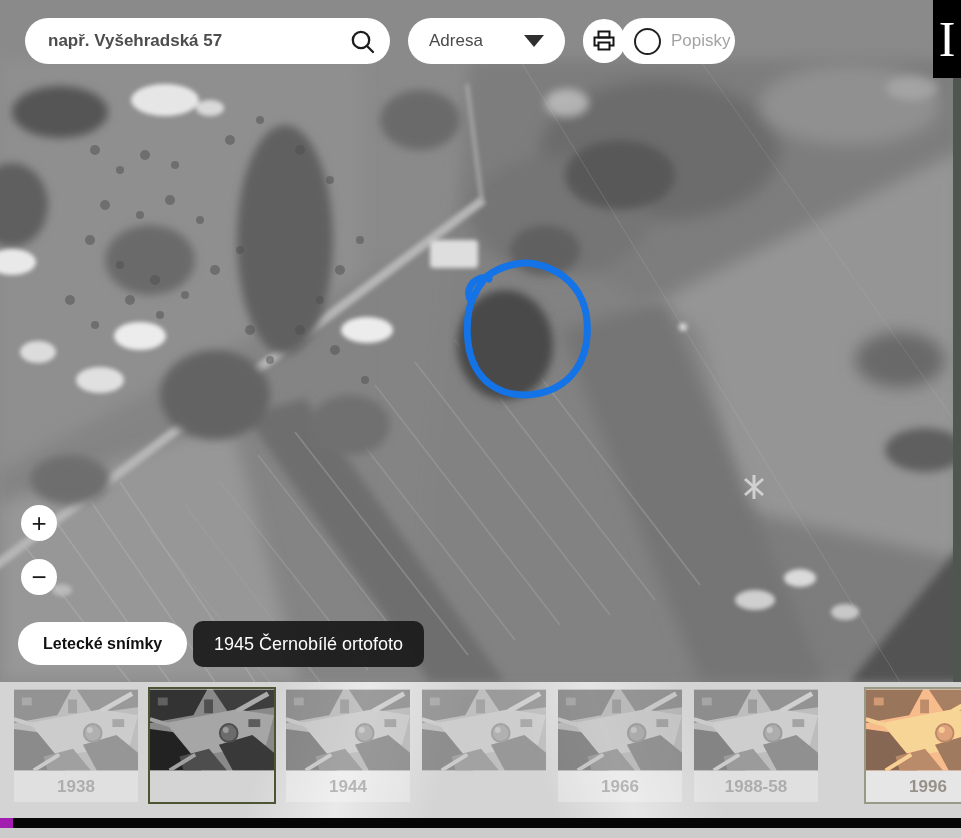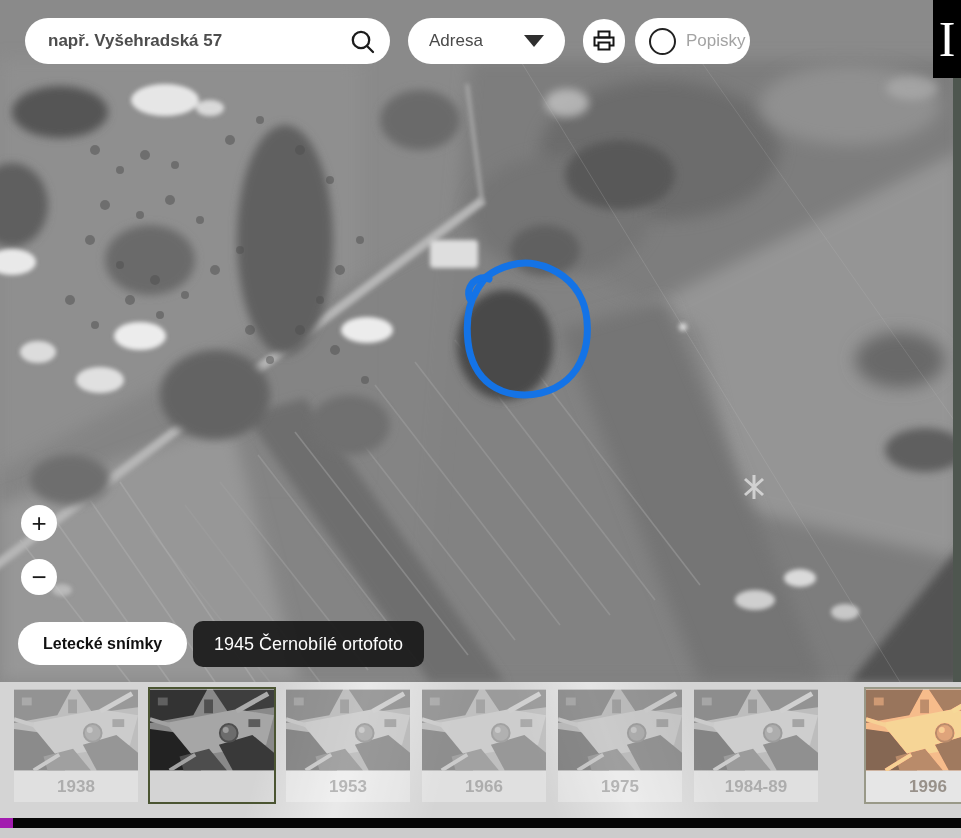--- a/index.html
+++ b/index.html
@@ -16,21 +16,21 @@
         display:flex;align-items:center;box-shadow:0 0 0 0 transparent;}
   .search-pill{left:25px;width:365px;padding:0 46px 0 21px;}
   .search-pill input{border:0;outline:none;width:100%;font-size:17px;font-weight:bold;color:#4d4d4d;background:transparent;}
   .search-pill input::placeholder{color:#4d4d4d;opacity:1;}
   .search-ic{position:absolute;right:12px;top:9px;}
   .addr-pill{left:408px;width:157px;padding:0 21px;justify-content:space-between;cursor:pointer;}
   .addr-label{font-size:17px;font-weight:normal;color:#4a4a4a;}
   .caret{width:0;height:0;border-left:10px solid transparent;border-right:10px solid transparent;border-top:12px solid #2f2f2f;}
   .print-btn{left:583px;top:19px;width:42px;height:44px;background:#fff;border:0;border-radius:21px;
              position:absolute;display:flex;align-items:center;justify-content:center;cursor:pointer;padding:0;}
-  .labels-pill{left:635px;width:115px;padding:0 14px;cursor:pointer;text-align:center;}
+  .labels-pill{left:620px;width:115px;padding:0 14px;cursor:pointer;text-align:center;}
   .toggle-circle{width:27px;height:27px;border:2px solid #222;border-radius:50%;background:#fff;flex:0 0 auto;}
   .labels-txt{margin-left:10px;font-size:17px;color:#a3a3a3;}
 
   .logo{position:absolute;left:933px;top:0;width:28px;height:78px;background:#000;
         display:flex;align-items:center;justify-content:center;cursor:pointer;}
   .logo span{color:#fff;font-family:"Liberation Serif",serif;font-size:50px;line-height:1;}
 
   
   .zoom-btn{position:absolute;left:21px;width:36px;height:36px;border:0;border-radius:50%;background:#fff;
             color:#1b1b1b;font-size:26px;font-weight:300;line-height:30px;text-align:center;cursor:pointer;padding:0;}
@@ -293,48 +293,47 @@
           </svg>
         </div>
     </div>
 
     <div class="tl-item faded" style="left:284px">
       <div class="thumb">
         <svg viewBox="0 0 126 82" class="f53">
             <use href="#sq-scene"></use>
           </svg>
         </div>
-      <div class="tl-label">1953</div>
+      <div class="tl-label">1944</div>
     </div>
 
     <div class="tl-item faded" style="left:420px">
       <div class="thumb">
         <svg viewBox="0 0 126 82" class="f66">
             <use href="#sq-scene"></use>
           </svg>
         </div>
+    </div>
+
+    <div class="tl-item faded" style="left:556px">
+      <div class="thumb">
+        <svg viewBox="0 0 126 82" class="f75">
+            <use href="#sq-scene"></use>
+          </svg>
+        </div>
       <div class="tl-label">1966</div>
     </div>
 
-    <div class="tl-item faded" style="left:556px">
-      <div class="thumb">
-        <svg viewBox="0 0 126 82" class="f75">
-            <use href="#sq-scene"></use>
-          </svg>
-        </div>
-      <div class="tl-label">1975</div>
-    </div>
-
     <div class="tl-item faded" style="left:692px">
       <div class="thumb">
         <svg viewBox="0 0 126 82" class="f88">
             <use href="#sq-scene"></use>
           </svg>
         </div>
-      <div class="tl-label">1984-89</div>
+      <div class="tl-label">1988-58</div>
     </div>
 
     <div class="tl-item color-item" style="left:864px">
       <div class="thumb">
         <svg viewBox="0 0 126 82" class="f96">
             <use href="#sq-scene"></use>
           </svg>
         </div>
       <div class="tl-label">1996</div>
     </div>

